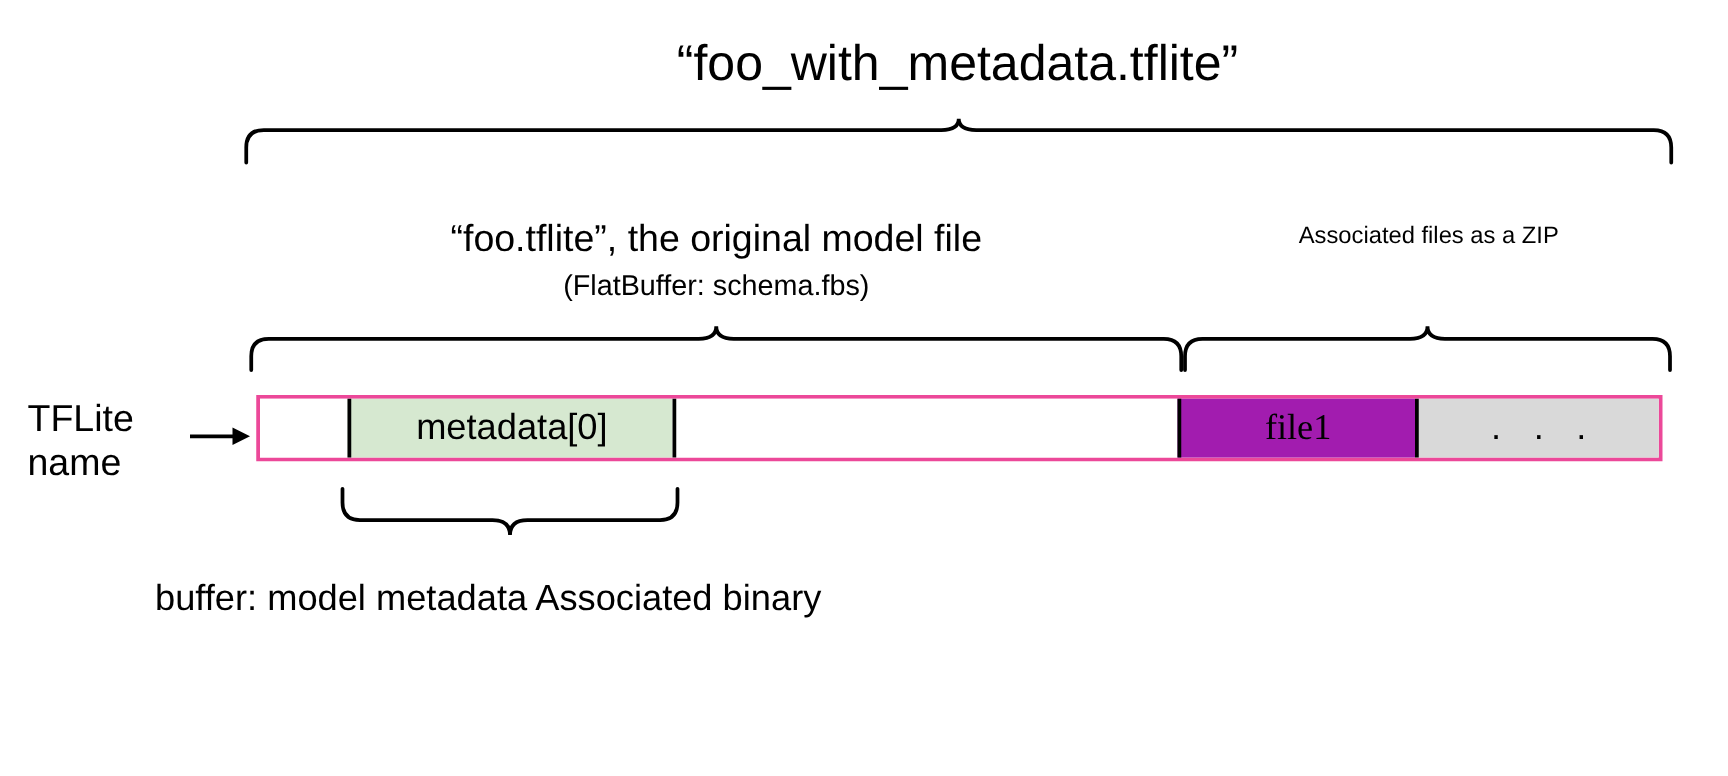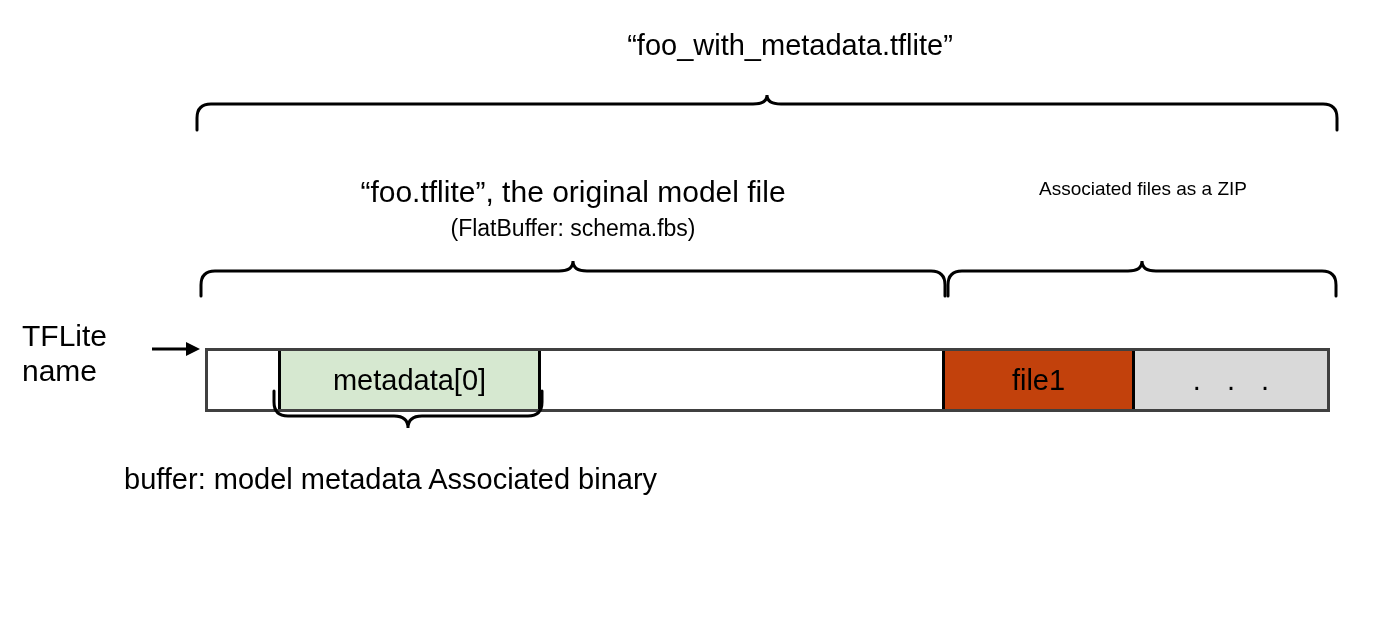--- a/index.html
+++ b/index.html
@@ -24,23 +24,23 @@
     line-height: 1.18;
     color: #000;
   }
   .center {
     transform: translateX(-50%);
     text-align: center;
   }
 
   
   #title-top {
-    left: 790px;
+    left: 766px;
     top: 28px;
-    font-size: 29px;
+    font-size: 40px;
   }
 
   
   #cap-model-main {
     left: 573px;
     top: 174px;
     font-size: 30px;
   }
   #cap-model-sub {
     left: 573px;
@@ -69,26 +69,25 @@
     width: 48px;
     height: 18px;
   }
 
   
   #bar {
     position: absolute;
     left: 205px;
     top: 316px;
     width: 1125px;
-    height: 64px;
-    border: 3px solid #404040;
+    height: 53px;
+    border: 3px solid #ec4899;
     box-sizing: border-box;
     background: #ffffff;
     display: flex;
-    margin-top: 32px;
   }
   .seg {
     position: relative;
     box-sizing: border-box;
     display: flex;
     align-items: center;
     justify-content: center;
     font-size: 29px;
     height: 100%;
   }
@@ -158,21 +157,21 @@
     <line x1="0" y1="9" x2="36" y2="9" stroke="#000" stroke-width="3"></line>
     <polygon points="34,2 48,9 34,16" fill="#000"></polygon>
   </svg>
 
   <div id="bar">
     <div class="seg" id="seg-head" style="background: rgb(255, 255, 255);"></div>
     <div class="seg seg-sep-l" id="seg-meta" style="background: rgb(214, 232, 208);">
       <span>metadata[0]</span>
     </div>
     <div class="seg seg-sep-l" id="seg-rest" style="background: rgb(255, 255, 255);"></div>
-    <div class="seg seg-sep-l" id="seg-file1" style="background: #c2410c;">
+    <div class="seg seg-sep-l" id="seg-file1" style="background: #a21caf; font-family: Liberation Serif, serif;">
       <span>file1</span>
     </div>
     <div class="seg seg-sep-l" id="seg-more" style="background: rgb(217, 217, 217);">
       <span class="dots">. . .</span>
     </div>
   </div>
 
   <svg class="brace" id="brace-meta" viewBox="0 0 280 46" preserveAspectRatio="none">
     <path d="M 6,3 L 6,14 Q 6,28 20,28 L 126,28 Q 140,28 140,40 Q 140,28 154,28 L 260,28 Q 274,28 274,14 L 274,3" fill="none" stroke="#000" stroke-width="3.0" stroke-linecap="round"></path>
   </svg>

